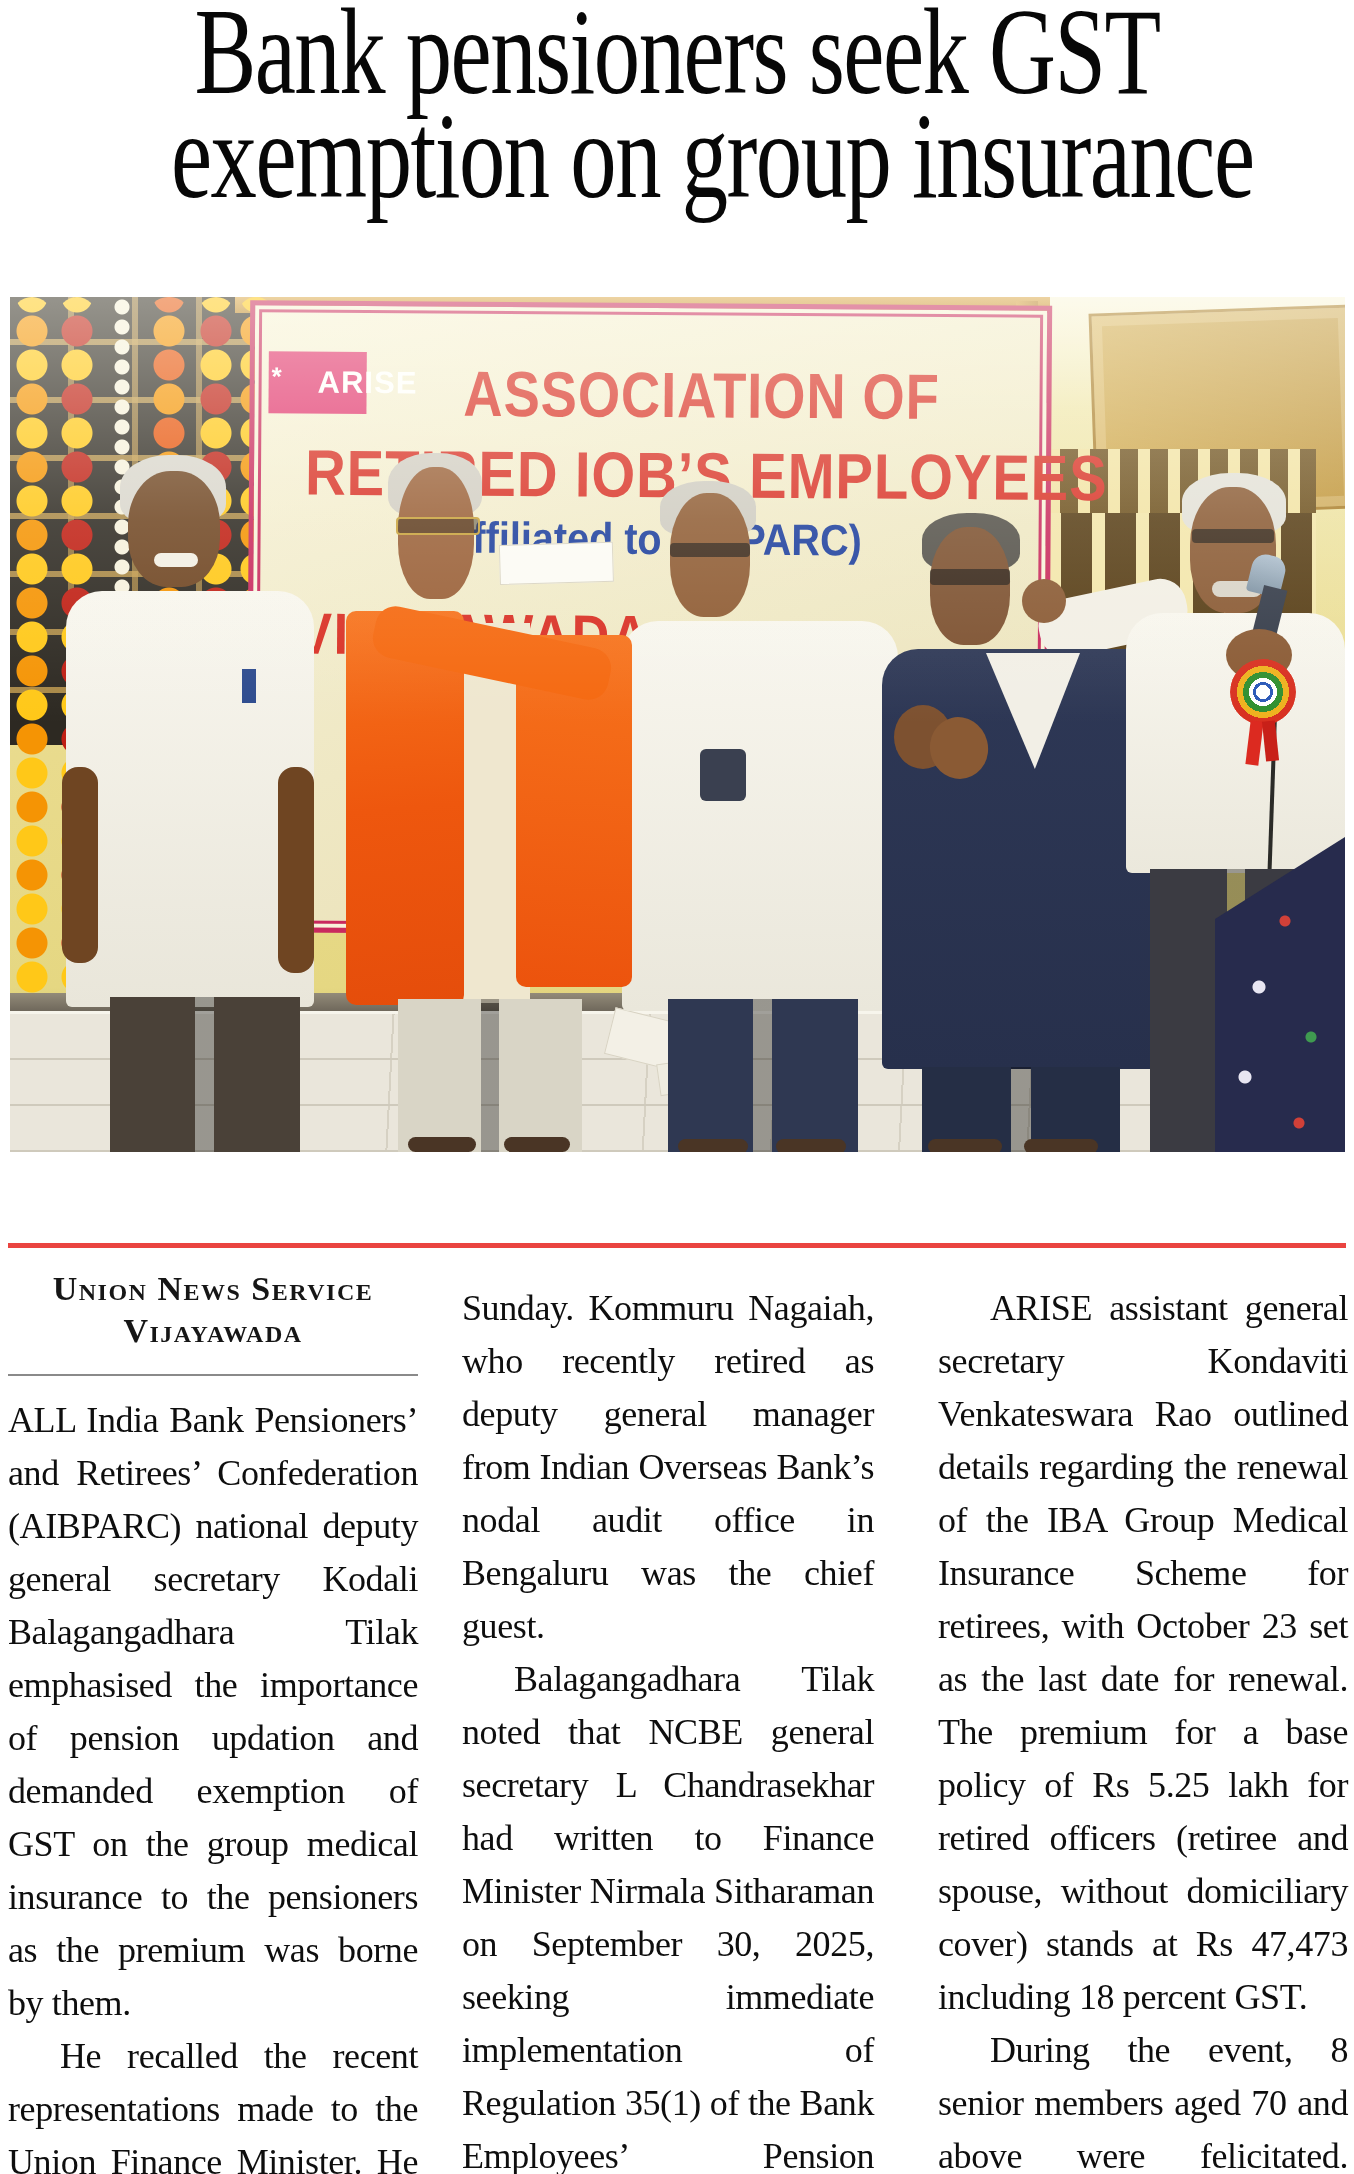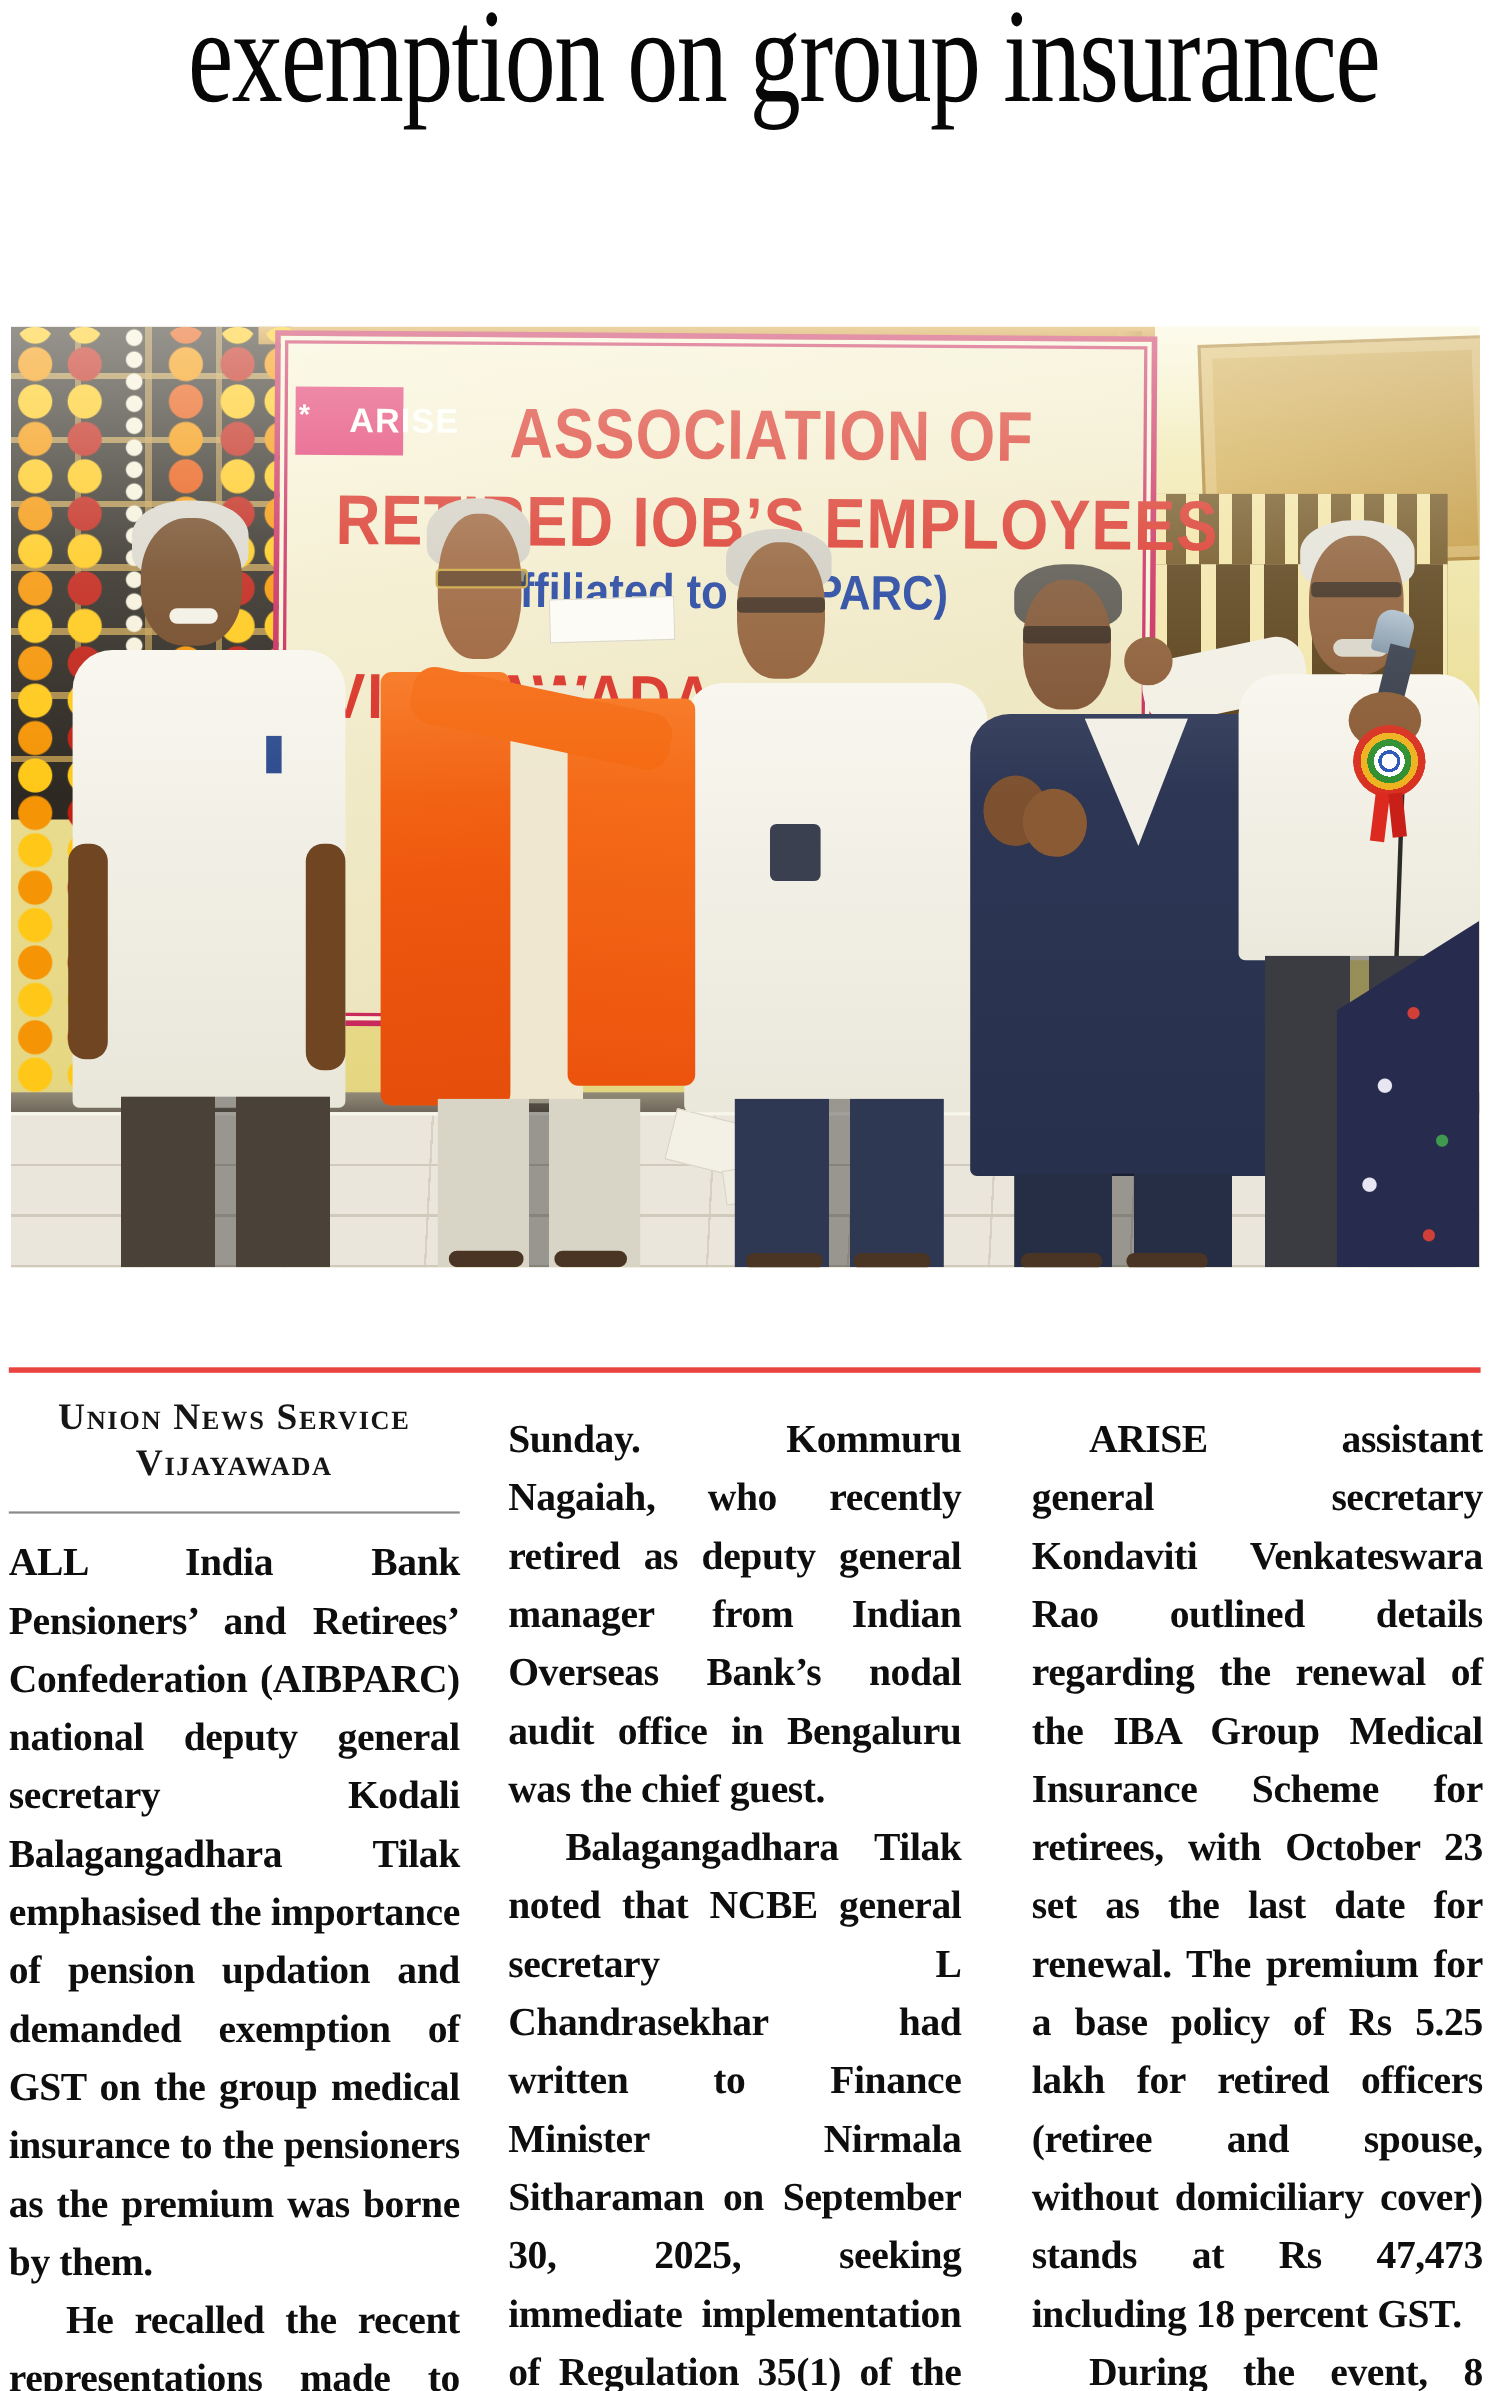--- a/index.html
+++ b/index.html
@@ -110,29 +110,30 @@
   .caption{position:absolute;left:10px;top:1160px;width:1336px;
     font-family:"Liberation Sans",sans-serif;font-size:29px;line-height:41px;color:#1c1c1c;}
   .redrule{position:absolute;left:8px;top:1243px;width:1338px;height:5px;background:#ea4440;}
   .col{position:absolute;font-size:36px;line-height:53px;text-align:justify;color:#0e0e0e;letter-spacing:-.4px;}
   .col1{left:8px;top:1268px;width:410px;}
   .col2{left:462px;top:1282px;width:412px;}
   .col3{left:938px;top:1282px;width:410px;}
   .byline{width:100%;text-align:center;font-variant:small-caps;font-weight:600;font-size:34px;
     line-height:42px;letter-spacing:1.5px;color:#161616;}
   .grayrule{width:100%;height:0;border-top:2px solid #8a8a8a;margin:22px 0 18px 0;}
-  .col p{margin:0;font-weight:bold;}
+  .col p{margin:0;}
   .indent{text-indent:52px;}
 </style>
 </head>
 <body>
 
 <div class="page">
 
   <div class="headline">
+    <div class="hl-line"><span>Bank pensioners seek GST</span></div>
     <div class="hl-line"><span>exemption on group insurance</span></div>
   </div>
 
   <div class="photo">
     <div class="shutter"></div>
     <div class="beam"></div>
     <div class="pole"></div>
 
     <div class="lattice"></div>
     <div class="strand sA" style="left:2px;width:40px;height:808px;"></div>

